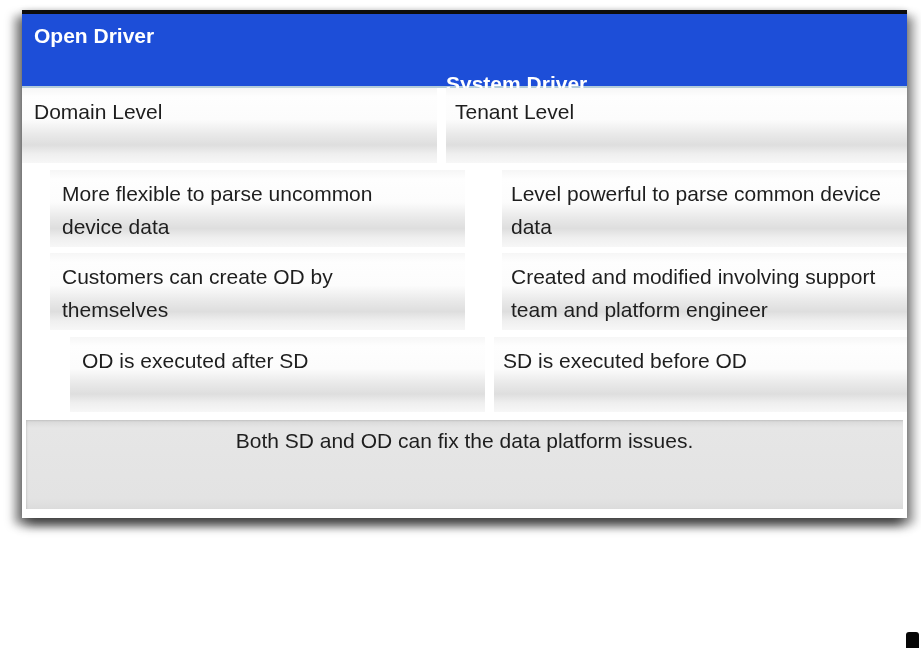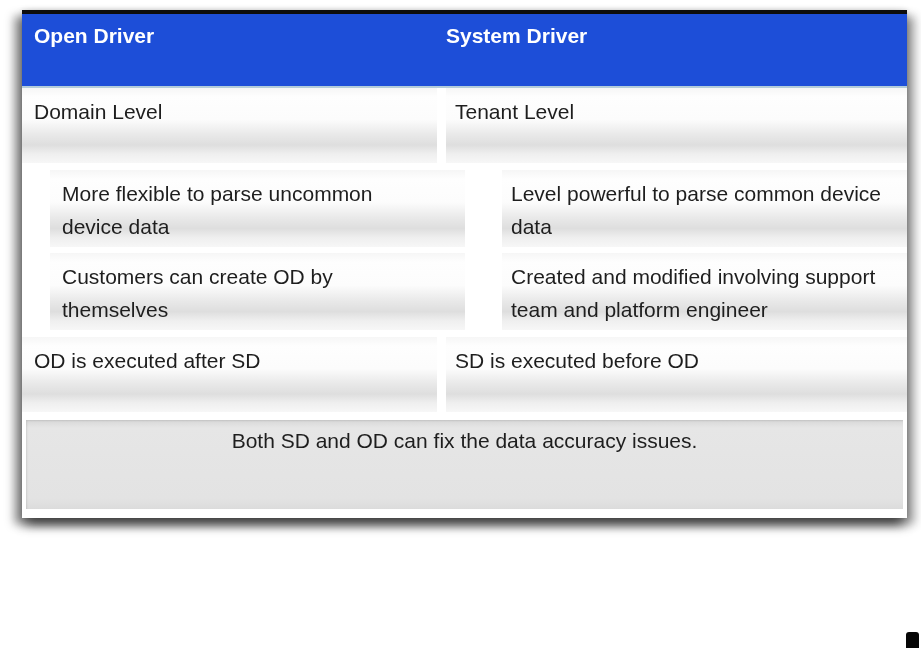--- a/index.html
+++ b/index.html
@@ -31,27 +31,27 @@
     background: #1d4ed8;
     border-top: 4px solid #0d0d0d;
     border-bottom: 2px solid #b3ccda;
     color: #ffffff;
     font-weight: 700;
     font-size: 21px;
     line-height: 33px;
   }
   .hcell { box-sizing: border-box; padding: 5px 10px 0 12px; }
   .hcell.left  { width: 415px; }
-  .hcell.right { flex: 1; padding-left: 9px; }
+  .hcell.right { flex: 1; padding-left: 9px; margin-top: 48px; }
 
   .row { display: flex; column-gap: 9px; }
   .row.r1 { margin-top: 0; }
   .row.r2 { margin-top: 7px; }
   .row.r3 { margin-top: 6px; }
-  .row.r4 { margin-top: 7px; }
+  .row.r4 { margin-top: 7px; padding-left: 48px; }
   .row.r5 { margin-top: 8px; }
   .r1 .cell, .r4 .cell { height: 75px; }
   .r2 .cell, .r3 .cell { height: 77px; margin-left: 28px; }
   .r5 .cell { height: 107px; }
 
   .cell {
     box-sizing: border-box;
     padding: 7px 10px 0 12px;
     font-size: 21px;
     line-height: 33px;
@@ -115,17 +115,17 @@
       <div class="cell right">Created and modified involving support
 team and platform engineer</div>
     </div>
 
     <div class="row r4">
       <div class="cell left">OD is executed after SD</div>
       <div class="cell right">SD is executed before OD</div>
     </div>
 
 
-    <div class="footer-row">Both SD and OD can fix the data accuracy issues.</div>
+    <div class="footer-row">Both SD and OD can fix the data platform issues.</div>
   </div>
 
   <div class="corner-marker"></div>
 </div>
 
 </body></html>

